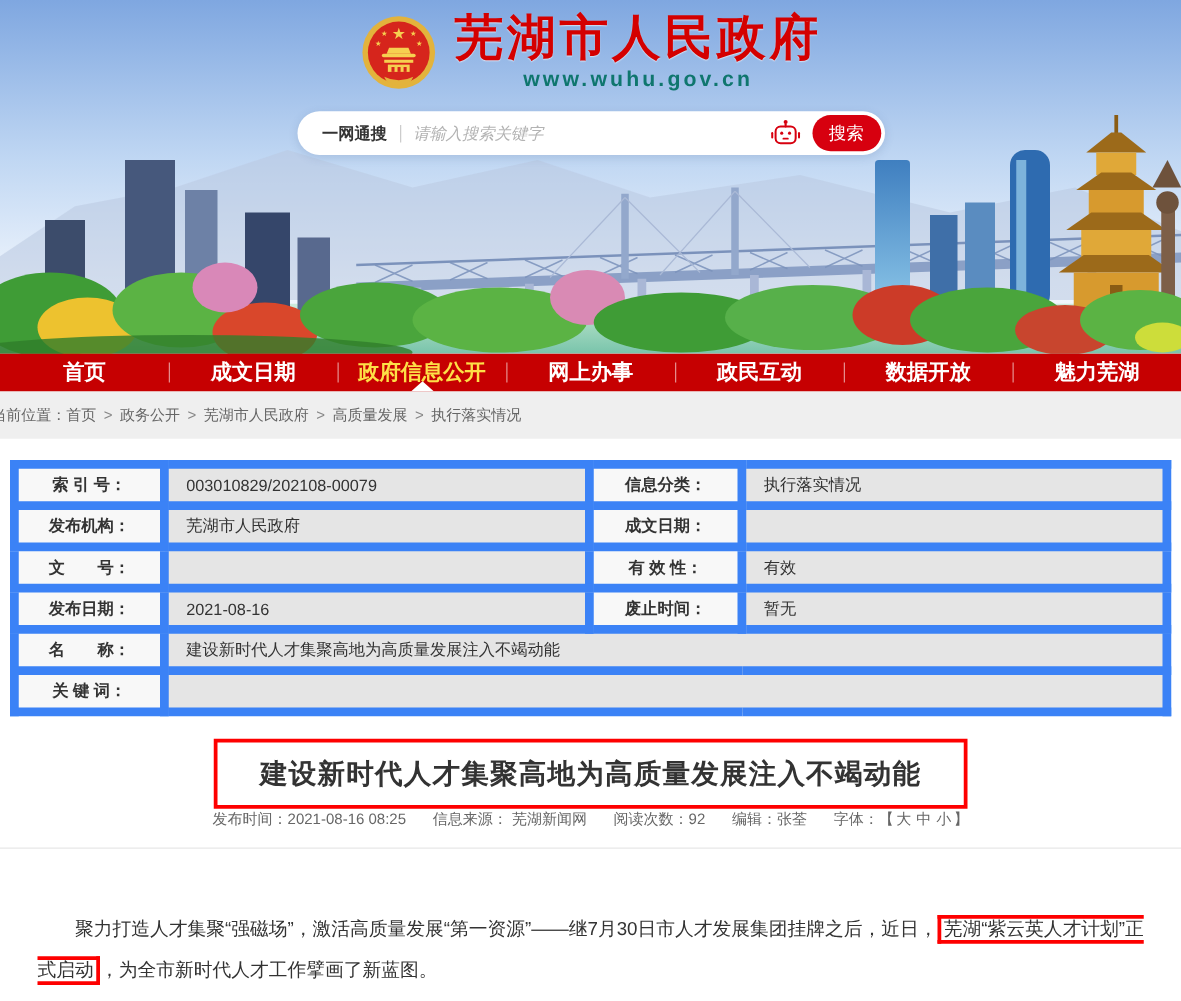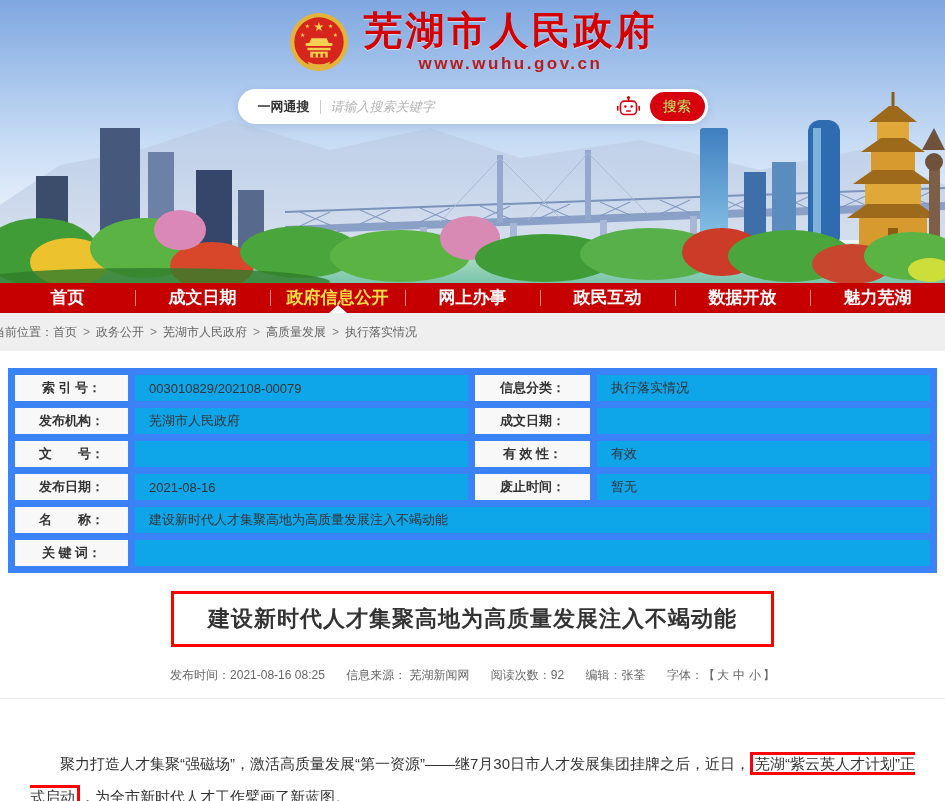--- a/index.html
+++ b/index.html
@@ -9,33 +9,33 @@
   
   .banner { position:relative; width:945px; height:283px; overflow:hidden; }
   .banner svg.scene { position:absolute; inset:0; display:block; }
 
   .masthead { position:absolute; top:10px; left:0; width:100%; display:flex;
     justify-content:center; align-items:center; gap:14px; }
   .masthead .emblem { width:62px; height:62px; flex:0 0 auto; }
   .mast-text { text-align:center; }
   .site-name { font-size:39px; font-weight:bold; color:#d40000; letter-spacing:3px;
     line-height:42px; text-shadow:0 1px 1px rgba(255,255,255,.6); }
-  .site-url { font-size:17px; color:#b91c1c; letter-spacing:2.5px; font-weight:bold; margin-top:2px; }
+  .site-url { font-size:17px; color:#0f766e; letter-spacing:2.5px; font-weight:bold; margin-top:2px; }
 
   .searchbar { position:absolute; top:89px; left:50%; transform:translateX(-50%);
     width:470px; height:35px; background:#fff; border-radius:18px;
     box-shadow:0 2px 8px rgba(60,90,140,.18); display:flex; align-items:center; padding-left:20px; }
   .search-scope { font-size:13px; color:#333; font-weight:bold; white-space:nowrap; cursor:pointer; }
   .search-divider { width:1px; height:14px; background:#ccc; margin:0 10px; }
   .searchbar input { flex:1; border:none; outline:none; font-size:13px; color:#333; background:transparent;
     font-family:inherit; min-width:0;font-style:italic; }
   .searchbar input::placeholder { color:#b3b3b3; }
   .robot { width:27px; height:25px; margin:0 8px 0 4px; flex:0 0 auto; cursor:pointer; }
   .search-btn { flex:0 0 auto; width:55px; height:29px; margin-right:3px; border:none; cursor:pointer;
-    background:#d7000f; color:#bef264; font-size:14px; border-radius:15px; font-family:inherit; }
+    background:#d7000f; color:#ffffff; font-size:14px; border-radius:15px; font-family:inherit; }
 
   
   .nav { position:relative; display:flex; width:945px; height:30px; background:#c60001; list-style:none; }
   .nav li { flex:1; text-align:center; line-height:29px; font-size:17px; font-weight:bold; color:#fff;
     cursor:pointer; position:relative; }
   .nav li + li::before { content:""; position:absolute; left:0; top:7px; width:1px; height:16px;
     background:rgba(255,255,255,.55); }
   .nav li.active { color:#fde047; }
   .nav .tab-marker { position:absolute; bottom:0; left:calc(100%/7*2.5); transform:translateX(-50%);
     width:0; height:0; border-left:9px solid transparent; border-right:9px solid transparent;
@@ -45,29 +45,29 @@
   .breadcrumb { width:945px; height:38px; background:#efefef; font-size:12px; color:#666;
     line-height:38px; white-space:nowrap; overflow:hidden; }
   .breadcrumb .inner { margin-left:-7px; }
   .breadcrumb .sep { margin:0 6px; color:#888; }
   .breadcrumb .crumb { color:#666; cursor:pointer; }
 
   
   table.doc { width:929px; margin:17px 8px 0; border-collapse:collapse; table-layout:fixed; }
   table.doc td { border:7px solid #3b82f6; height:33px; font-size:13px; color:#333; }
   td.lbl { background:#f8f8f8; font-weight:bold; text-align:center; }
-  td.val { padding-left:14px; background:#0ea5e9; }
+  td.val { padding-left:14px; background:#e5e5e5; }
 
   
   .title-box { margin:18px auto 0; width:fit-content; max-width:780px;
     border:3px solid #fe0000; padding:10px 34px; }
   .title-box h1 { font-size:22px; font-weight:bold; color:#333; letter-spacing:1px; text-align:center;
     line-height:30px; }
 
-  .meta { margin-top:20px; text-align:center; font-size:12px; color:#666; }
+  .meta { text-align:center; font-size:12px; color:#666; }
   .meta .item { margin:0 9px; white-space:nowrap; }
   .meta .fs { cursor:pointer; margin:0 2px; }
 
   hr.rule { border:none; border-top:1px solid #e8e8e8; margin-top:14px; }
 
   .body-text { margin:48px 30px 0; font-size:15px; color:#333; line-height:33px;
     text-indent:2em; text-align:justify; }
   .hl { border:3px solid #fe0000; padding:0 2px; }
 </style>
 </head>

